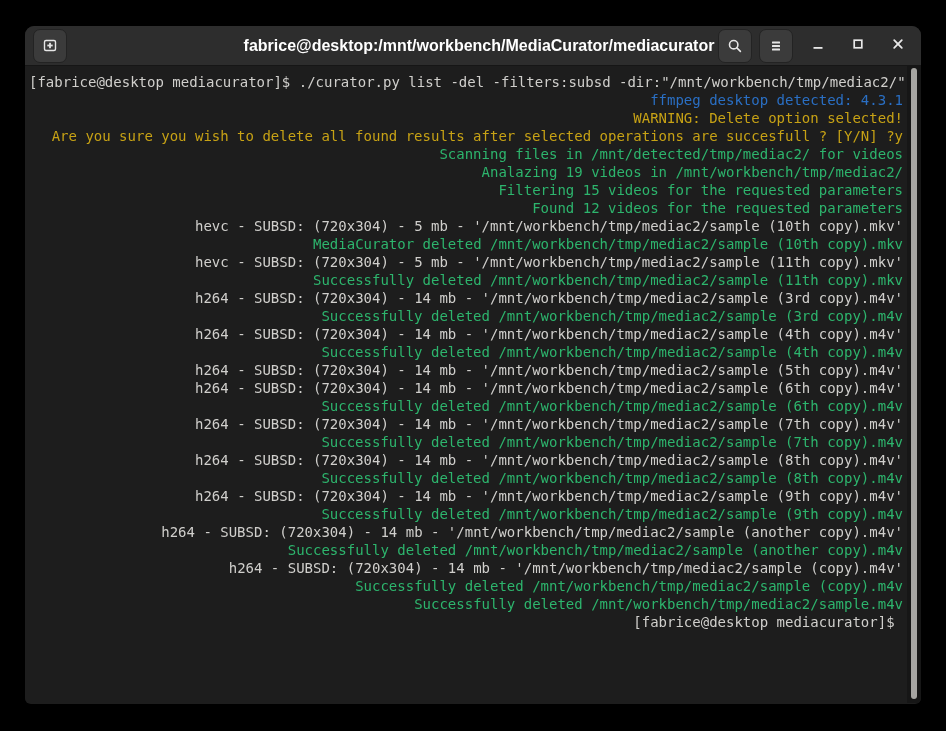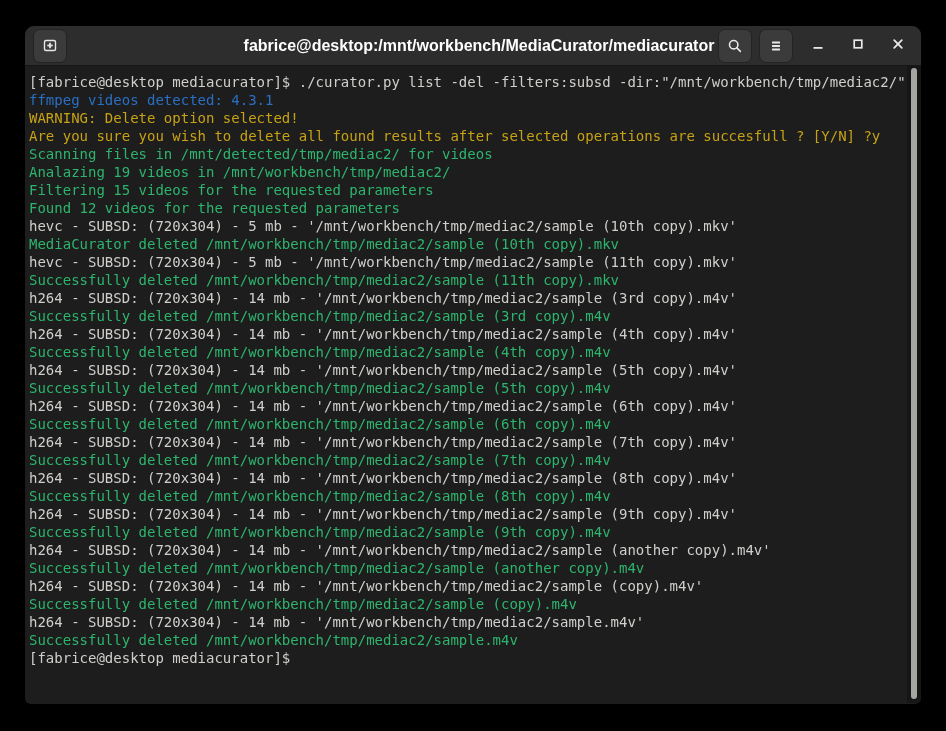--- a/index.html
+++ b/index.html
@@ -63,20 +63,21 @@
     color: #e8e8e8;
   }
   .screen {
     position: relative;
     height: 637px;
     background: var(--term-bg, #1d1d1d);
     overflow: hidden;
   }
   .output {
     padding: 7px 18px 0 4px;
+    text-align: right;
   }
   .tline {
     font-family: "DejaVu Sans Mono", monospace;
     font-size: 14px;
     line-height: 18px;
     height: 18px;
     white-space: pre;
   }
   .c-fg     { color: var(--term-fg, #d0cfcc); }
   .c-blue   { color: var(--term-blue, #2a6fc4); }
@@ -154,50 +155,48 @@
             <line x1="10.8" y1="3.2" x2="3.2" y2="10.8" stroke="#e8e8e8" stroke-width="1.8" stroke-linecap="round"></line>
           </svg>
         </span>
       </div>
     </div>
   </div>
 
   <div class="screen">
     <div class="output">
         <div class="tline c-fg">[fabrice@desktop mediacurator]$ ./curator.py list -del -filters:subsd -dir:"/mnt/workbench/tmp/mediac2/"</div>
-        <div class="tline c-blue">ffmpeg videos detected: 4.3.1</div>
+        <div class="tline c-blue">ffmpeg desktop detected: 4.3.1</div>
         <div class="tline c-yellow">WARNING: Delete option selected!</div>
         <div class="tline c-yellow">Are you sure you wish to delete all found results after selected operations are succesfull ? [Y/N] ?y</div>
         <div class="tline c-green">Scanning files in /mnt/detected/tmp/mediac2/ for videos</div>
         <div class="tline c-green">Analazing 19 videos in /mnt/workbench/tmp/mediac2/</div>
         <div class="tline c-green">Filtering 15 videos for the requested parameters</div>
         <div class="tline c-green">Found 12 videos for the requested parameters</div>
         <div class="tline c-fg">hevc - SUBSD: (720x304) - 5 mb - '/mnt/workbench/tmp/mediac2/sample (10th copy).mkv'</div>
         <div class="tline c-green">MediaCurator deleted /mnt/workbench/tmp/mediac2/sample (10th copy).mkv</div>
         <div class="tline c-fg">hevc - SUBSD: (720x304) - 5 mb - '/mnt/workbench/tmp/mediac2/sample (11th copy).mkv'</div>
         <div class="tline c-green">Successfully deleted /mnt/workbench/tmp/mediac2/sample (11th copy).mkv</div>
         <div class="tline c-fg">h264 - SUBSD: (720x304) - 14 mb - '/mnt/workbench/tmp/mediac2/sample (3rd copy).m4v'</div>
         <div class="tline c-green">Successfully deleted /mnt/workbench/tmp/mediac2/sample (3rd copy).m4v</div>
         <div class="tline c-fg">h264 - SUBSD: (720x304) - 14 mb - '/mnt/workbench/tmp/mediac2/sample (4th copy).m4v'</div>
         <div class="tline c-green">Successfully deleted /mnt/workbench/tmp/mediac2/sample (4th copy).m4v</div>
         <div class="tline c-fg">h264 - SUBSD: (720x304) - 14 mb - '/mnt/workbench/tmp/mediac2/sample (5th copy).m4v'</div>
-        <div class="tline c-green">Successfully deleted /mnt/workbench/tmp/mediac2/sample (5th copy).m4v</div>
         <div class="tline c-fg">h264 - SUBSD: (720x304) - 14 mb - '/mnt/workbench/tmp/mediac2/sample (6th copy).m4v'</div>
         <div class="tline c-green">Successfully deleted /mnt/workbench/tmp/mediac2/sample (6th copy).m4v</div>
         <div class="tline c-fg">h264 - SUBSD: (720x304) - 14 mb - '/mnt/workbench/tmp/mediac2/sample (7th copy).m4v'</div>
         <div class="tline c-green">Successfully deleted /mnt/workbench/tmp/mediac2/sample (7th copy).m4v</div>
         <div class="tline c-fg">h264 - SUBSD: (720x304) - 14 mb - '/mnt/workbench/tmp/mediac2/sample (8th copy).m4v'</div>
         <div class="tline c-green">Successfully deleted /mnt/workbench/tmp/mediac2/sample (8th copy).m4v</div>
         <div class="tline c-fg">h264 - SUBSD: (720x304) - 14 mb - '/mnt/workbench/tmp/mediac2/sample (9th copy).m4v'</div>
         <div class="tline c-green">Successfully deleted /mnt/workbench/tmp/mediac2/sample (9th copy).m4v</div>
         <div class="tline c-fg">h264 - SUBSD: (720x304) - 14 mb - '/mnt/workbench/tmp/mediac2/sample (another copy).m4v'</div>
         <div class="tline c-green">Successfully deleted /mnt/workbench/tmp/mediac2/sample (another copy).m4v</div>
         <div class="tline c-fg">h264 - SUBSD: (720x304) - 14 mb - '/mnt/workbench/tmp/mediac2/sample (copy).m4v'</div>
         <div class="tline c-green">Successfully deleted /mnt/workbench/tmp/mediac2/sample (copy).m4v</div>
-        <div class="tline c-fg">h264 - SUBSD: (720x304) - 14 mb - '/mnt/workbench/tmp/mediac2/sample.m4v'</div>
         <div class="tline c-green">Successfully deleted /mnt/workbench/tmp/mediac2/sample.m4v</div>
         <div class="tline c-fg">[fabrice@desktop mediacurator]$ </div>
       </div>
     <div class="scrollbar">
       <div class="scroll-thumb"></div>
     </div>
   </div>
 
 </div>
 

